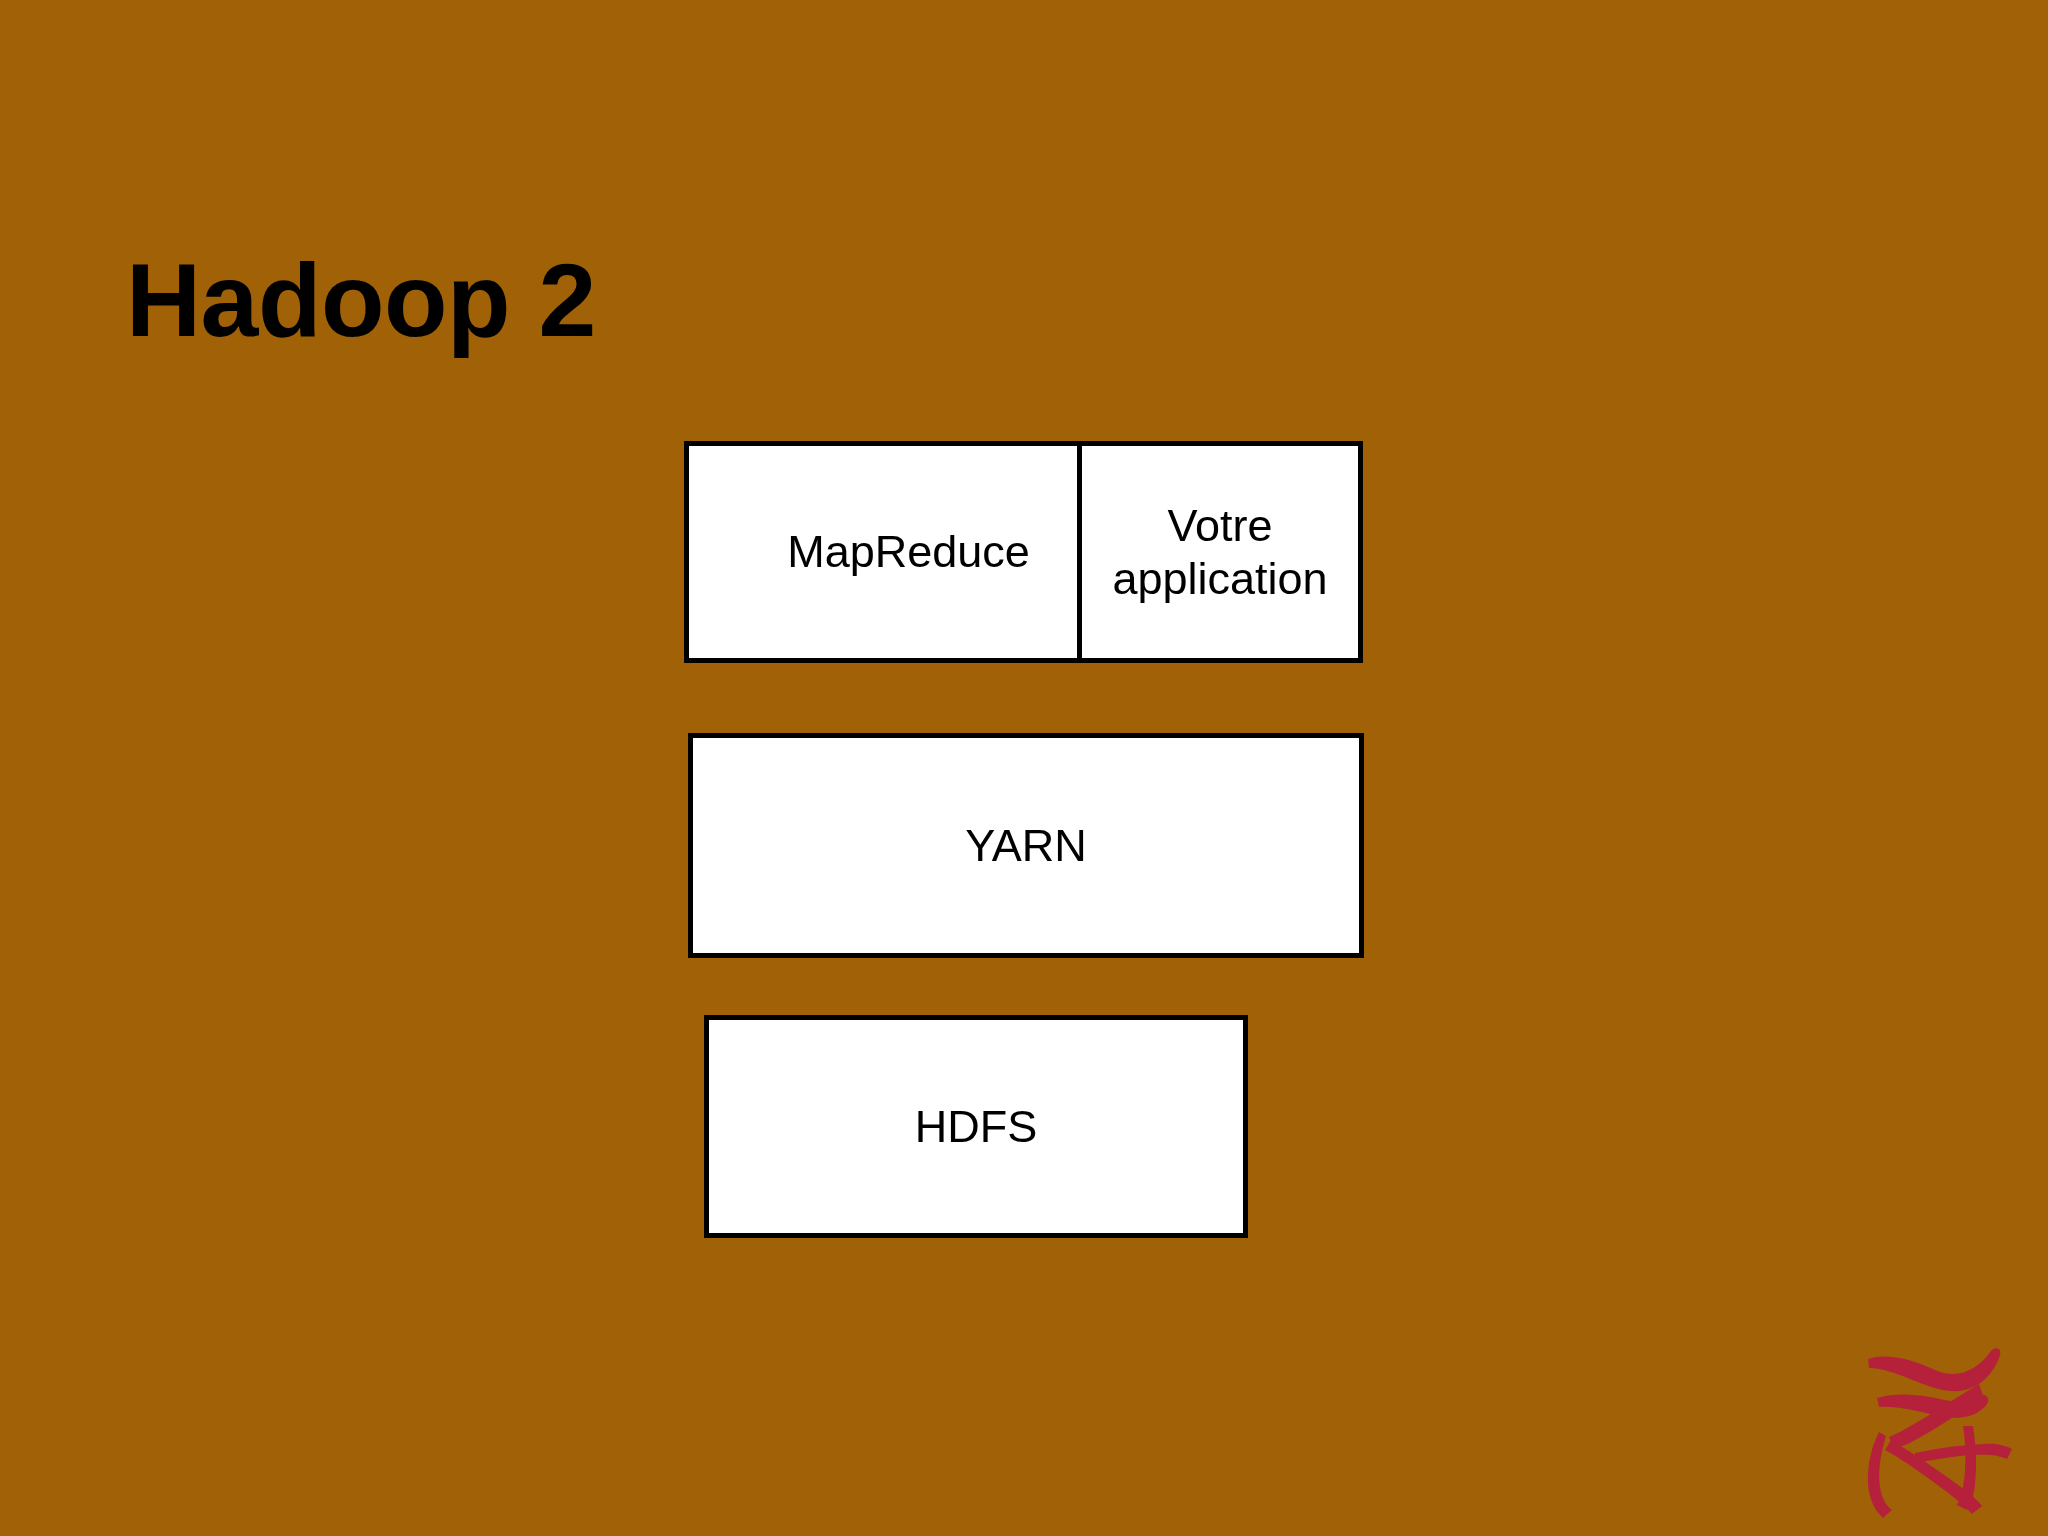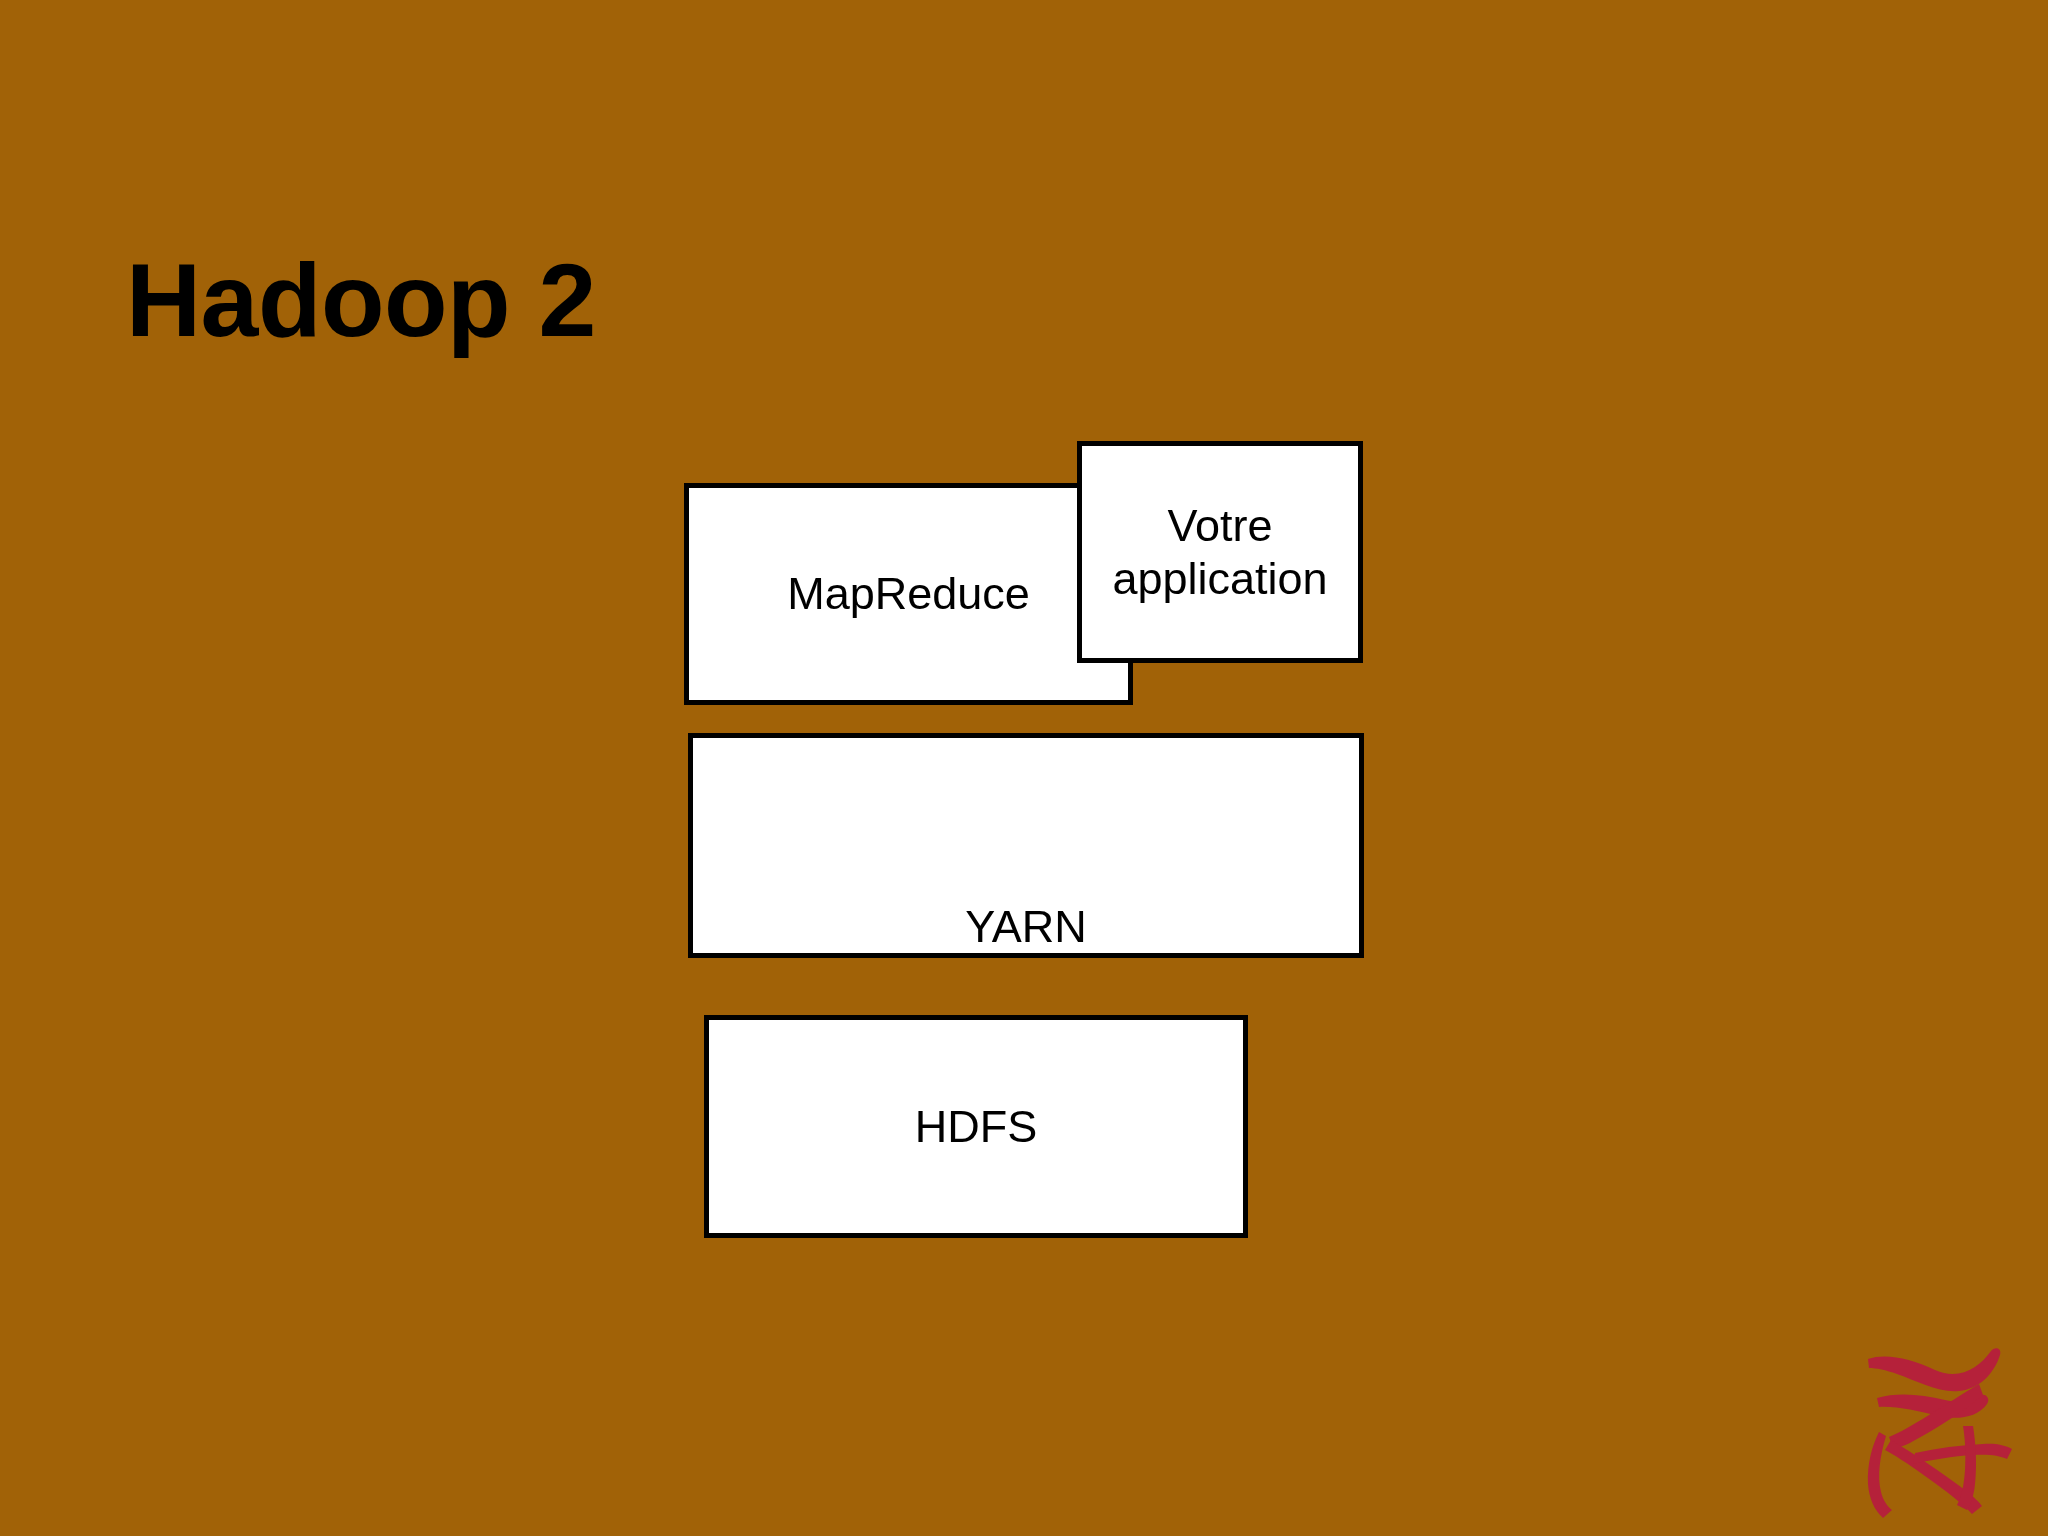--- a/index.html
+++ b/index.html
@@ -47,34 +47,32 @@
     font-weight: normal;
     color: #000000;
     white-space: pre-line;
   }
 
   #box-mapreduce {
     left: 684px;
     top: 441px;
     width: 449px;
     height: 222px;
-    margin-top: 42px;
   }
   #box-votre-application {
     left: 1077px;
     top: 441px;
     width: 286px;
     height: 222px;
   }
   #box-yarn {
     left: 688px;
     top: 733px;
     width: 676px;
     height: 225px;
-    align-items: flex-end;
   }
   #box-hdfs {
     left: 688px;
     top: 1015px;
     width: 544px;
     height: 223px;
     margin-left: 16px;
   }
 
   

